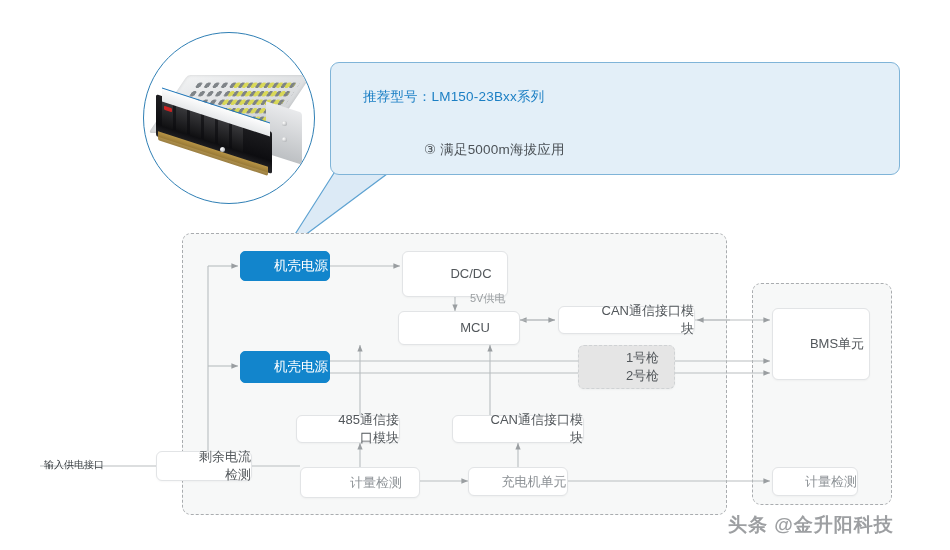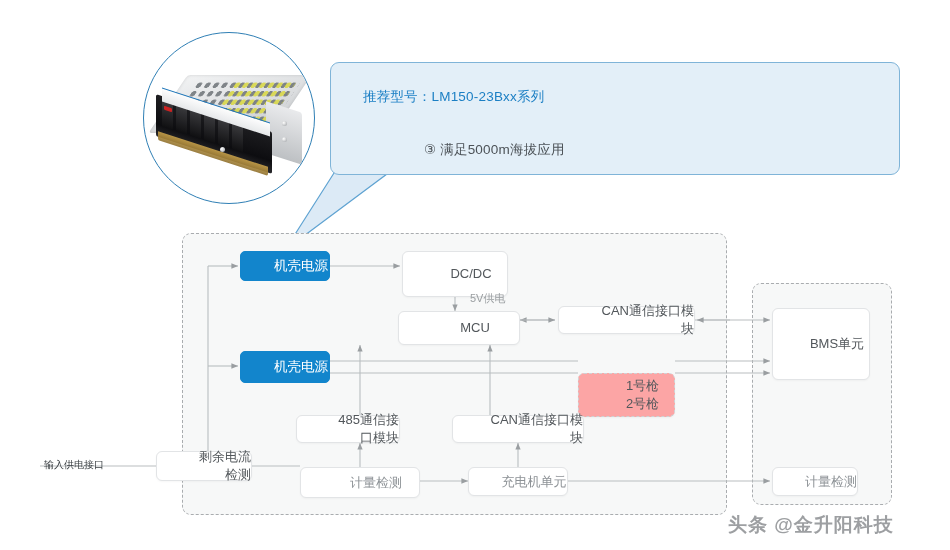--- a/index.html
+++ b/index.html
@@ -97,21 +97,21 @@
     position:absolute;box-sizing:border-box;
     display:flex;align-items:center;justify-content:center;
     background:#ffffff;border:1px solid #e2e4e6;border-radius:6px;
     color:#52575b;font-size:13px;white-space:pre-line;text-align:right;
     line-height:1.35;box-shadow:0 1px 2px rgba(0,0,0,.035);padding-left:32px;
   }
   .node.blue{
     background:#1285cc;border:1px solid #1285cc;color:#ffffff;
     border-radius:5px;box-shadow:none;font-size:13.5px;
   }
-  .node.dashed{border:1px dashed #cfd2d4;background:#fca5a5;margin-top:28px;}
+  .node.dashed{border:1px dashed #cfd2d4;background:#e5e5e5;}
   .node.muted{color:#8d9296;}
   .plainlabel{
     position:absolute;color:#3b4044;font-size:10px;white-space:nowrap;
   }
   .edgelabel{
     position:absolute;color:#9a9ea1;font-size:11px;white-space:nowrap;
   }
   #watermark{
     position:absolute;left:728px;top:512px;font-size:19px;color:#8c8f92;
     font-weight:bold;letter-spacing:1px;white-space:nowrap;opacity:.85;

